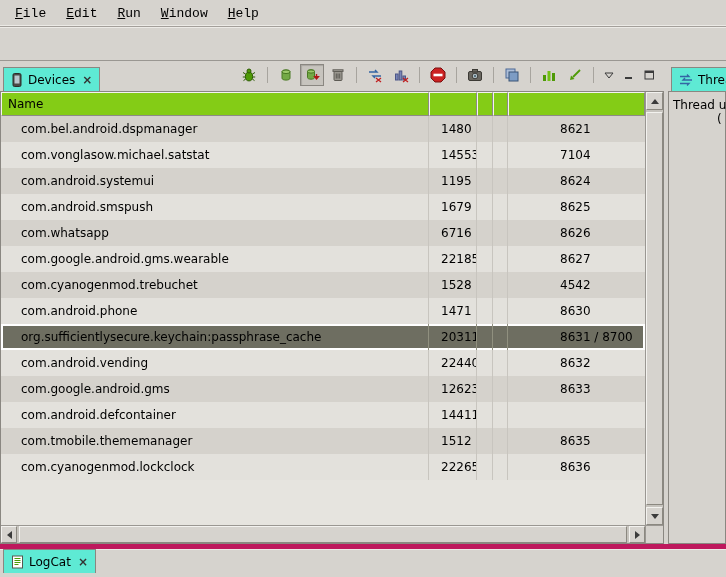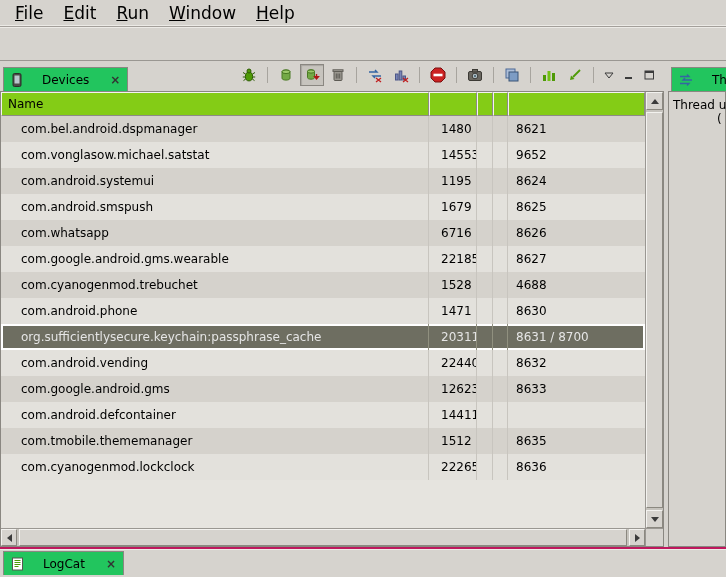--- a/index.html
+++ b/index.html
@@ -8,38 +8,38 @@
     background:#d6d3ce;
     font-family:"DejaVu Sans","Liberation Sans",sans-serif;
     font-size:12px;color:#000;
     -webkit-font-smoothing:antialiased;
   }
   .window{width:726px;height:577px;display:flex;flex-direction:column;}
 
   
   .menubar{height:26px;display:flex;align-items:center;padding-left:6px;gap:2px;
     background:#d6d3ce;border-bottom:1px solid #a39f9a;box-shadow:inset 0 -1px 0 #eceae6;}
-  .mi{padding:3px 9px;font-size:17px;cursor:default;}
+  .mi{padding:3px 9px;font-size:13px;cursor:default;font-family:Liberation Mono, monospace;}
   .mi .u{text-decoration:underline;}
 
   
   .toolbar-strip{height:33px;background:#d6d3ce;border-bottom:1px solid #9a9792;
     box-shadow:inset 0 1px 0 #eceae6;}
 
   
   .main{flex:1;display:flex;min-height:0;}
   .devices-panel{width:664px;display:flex;flex-direction:column;min-height:0;}
   .sash{width:4px;background:#d6d3ce;}
   .threads-panel{flex:1;display:flex;flex-direction:column;overflow:hidden;min-height:0;}
 
   
   .panel-tabbar{height:30px;display:flex;align-items:flex-end;background:#d6d3ce;
     border-bottom:1px solid #8a8781;position:relative;}
-  .tab{height:23px;margin-left:3px;display:flex;align-items:center;gap:19px;
-    padding:0 7px;background:#22c55e;border:1px solid #8a8781;border-bottom:none;
+  .tab{height:23px;margin-left:3px;display:flex;align-items:center;gap:5px;
+    padding:0 7px;background:#5eead4;border:1px solid #8a8781;border-bottom:none;
     white-space:nowrap;flex:none;}
   .tab-label{font-size:12px;}
   .tab-close{font-size:12px;font-weight:bold;color:#333;line-height:12px;margin-left:2px;cursor:default;}
 
   
   .panel-toolbar{margin-left:auto;display:flex;align-items:center;gap:2px;
     padding:0 6px 5px 0;}
   .tbtn{width:22px;height:20px;display:flex;align-items:center;justify-content:center;border:1px solid transparent;}
   .tbtn.pressed{border:1px solid #8a8781;background:#c7c4be;box-shadow:inset 1px 1px 1px rgba(0,0,0,.15);}
   .tsep{width:1px;height:16px;background:#a7a49e;margin:0 4px;}
@@ -53,22 +53,22 @@
   .th{background:#84cc16;border-top:1px solid #f4f3f0;border-left:1px solid #f4f3f0;
     border-right:1px solid #8d8b86;border-bottom:1px solid #8d8b86;
     line-height:22px;padding-left:6px;overflow:hidden;white-space:nowrap;}
   .rows{height:416px;overflow:hidden;position:relative;}
   .row{height:26px;line-height:26px;}
   .row:nth-child(odd){background:#d5d2cc;}
   .row:nth-child(even){background:#e3e1dc;}
   .cell{overflow:hidden;white-space:nowrap;border-right:1px solid #c8c5bf;}
   .cell.name{padding-left:20px;}
   .cell.pid{padding-left:12px;}
-  .cell.port{padding-left:8px;border-right:none;}
-  .row.selected{background:#6e6e61;color:#e5e5e5;box-shadow:inset 0 0 0 2px #ffffff;}
+  .cell.port{padding-left:8px;border-right:none;margin-left:44px;}
+  .row.selected{background:#6e6e61;color:#000000;box-shadow:inset 0 0 0 2px #ffffff;}
   .row.selected .cell{border-right-color:#90907f;}
 
   
   .vscroll-col{width:17px;display:flex;flex-direction:column;background:#c6c3bd;border-left:1px solid #9a9792;}
   .sbtn{height:16px;background:#d6d3ce;border:1px solid;border-color:#f3f2ef #8b8880 #8b8880 #f3f2ef;
     display:flex;align-items:center;justify-content:center;flex:none;}
   .vtrack{flex:1;position:relative;}
   .vthumb{position:absolute;left:0;right:0;top:2px;bottom:2px;background:#d6d3ce;
     border:1px solid;border-color:#f3f2ef #8b8880 #8b8880 #f3f2ef;}
   .corner{height:17px;background:#d6d3ce;border-top:1px solid #9a9792;flex:none;}
@@ -82,22 +82,22 @@
   .tri-down{width:0;height:0;border-left:4px solid transparent;border-right:4px solid transparent;border-top:5px solid #3b3b3b;}
   .tri-left{width:0;height:0;border-top:4px solid transparent;border-bottom:4px solid transparent;border-right:5px solid #3b3b3b;}
   .tri-right{width:0;height:0;border-top:4px solid transparent;border-bottom:4px solid transparent;border-left:5px solid #3b3b3b;}
 
   
   .threads-content{flex:1;border:1px solid #8a8781;border-top:none;padding-top:6px;background:#d6d3ce;}
   .threads-line1{padding-left:4px;white-space:nowrap;}
   .threads-line2{padding-left:48px;white-space:nowrap;}
 
   
-  .bottom-bar{height:28px;background:#d6d3ce;border-top:2px solid #be185d;
-    display:flex;align-items:center;box-shadow:inset 0 1px 0 #eceae6;}
+  .bottom-bar{height:28px;background:#d6d3ce;border-top:5px solid #be185d;
+    display:flex;align-items:flex-start;box-shadow:inset 0 1px 0 #eceae6;}
 
   svg{display:block;}
 </style>
 </head>
 <body>
 
 <div class="window">
 
   <div class="menubar">
     <span class="mi"><span class="u">F</span><span>ile</span></span>
@@ -243,21 +243,21 @@
                 <span class="cell pid">1480</span>
                 <span class="cell"></span>
                 <span class="cell"></span>
                 <span class="cell port">8621</span>
               </div>
               <div class="row grid-cols">
                 <span class="cell name">com.vonglasow.michael.satstat</span>
                 <span class="cell pid">14553</span>
                 <span class="cell"></span>
                 <span class="cell"></span>
-                <span class="cell port">9652</span>
+                <span class="cell port">7104</span>
               </div>
               <div class="row grid-cols">
                 <span class="cell name">com.android.systemui</span>
                 <span class="cell pid">1195</span>
                 <span class="cell"></span>
                 <span class="cell"></span>
                 <span class="cell port">8624</span>
               </div>
               <div class="row grid-cols">
                 <span class="cell name">com.android.smspush</span>
@@ -278,21 +278,21 @@
                 <span class="cell pid">22185</span>
                 <span class="cell"></span>
                 <span class="cell"></span>
                 <span class="cell port">8627</span>
               </div>
               <div class="row grid-cols">
                 <span class="cell name">com.cyanogenmod.trebuchet</span>
                 <span class="cell pid">1528</span>
                 <span class="cell"></span>
                 <span class="cell"></span>
-                <span class="cell port">4688</span>
+                <span class="cell port">4542</span>
               </div>
               <div class="row grid-cols">
                 <span class="cell name">com.android.phone</span>
                 <span class="cell pid">1471</span>
                 <span class="cell"></span>
                 <span class="cell"></span>
                 <span class="cell port">8630</span>
               </div>
               <div class="row grid-cols selected">
                 <span class="cell name">org.sufficientlysecure.keychain:passphrase_cache</span>

